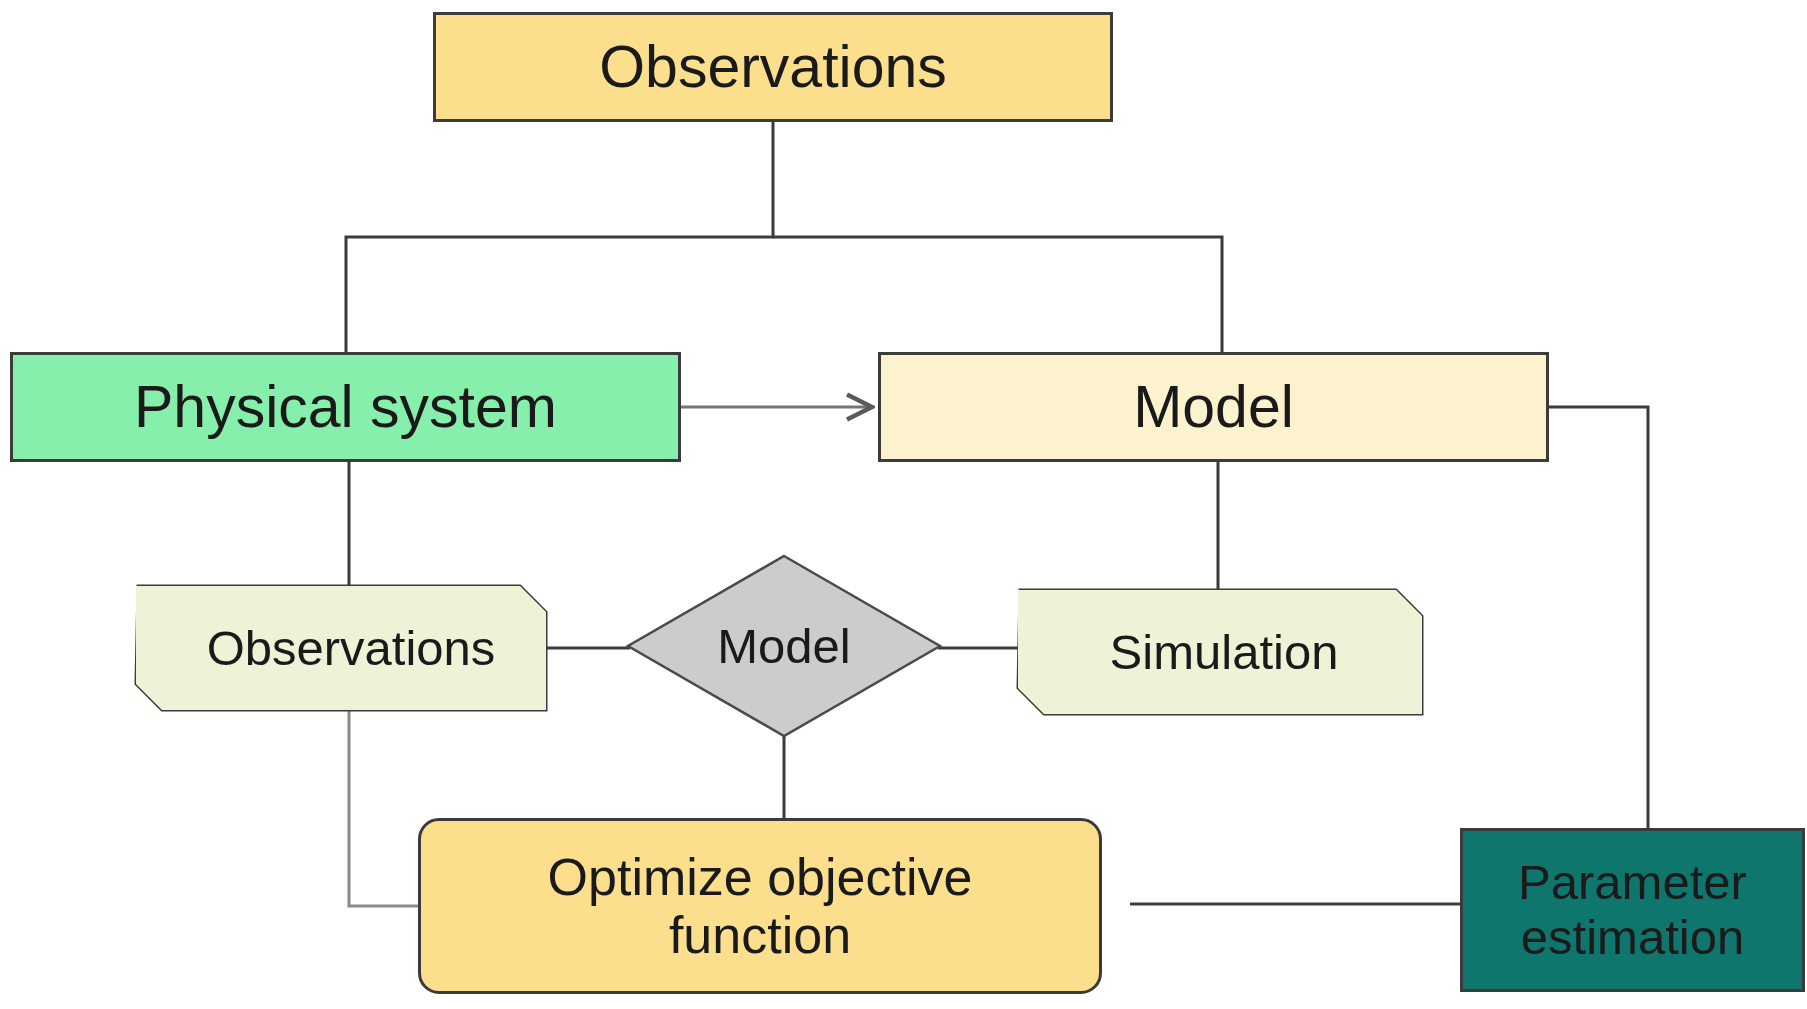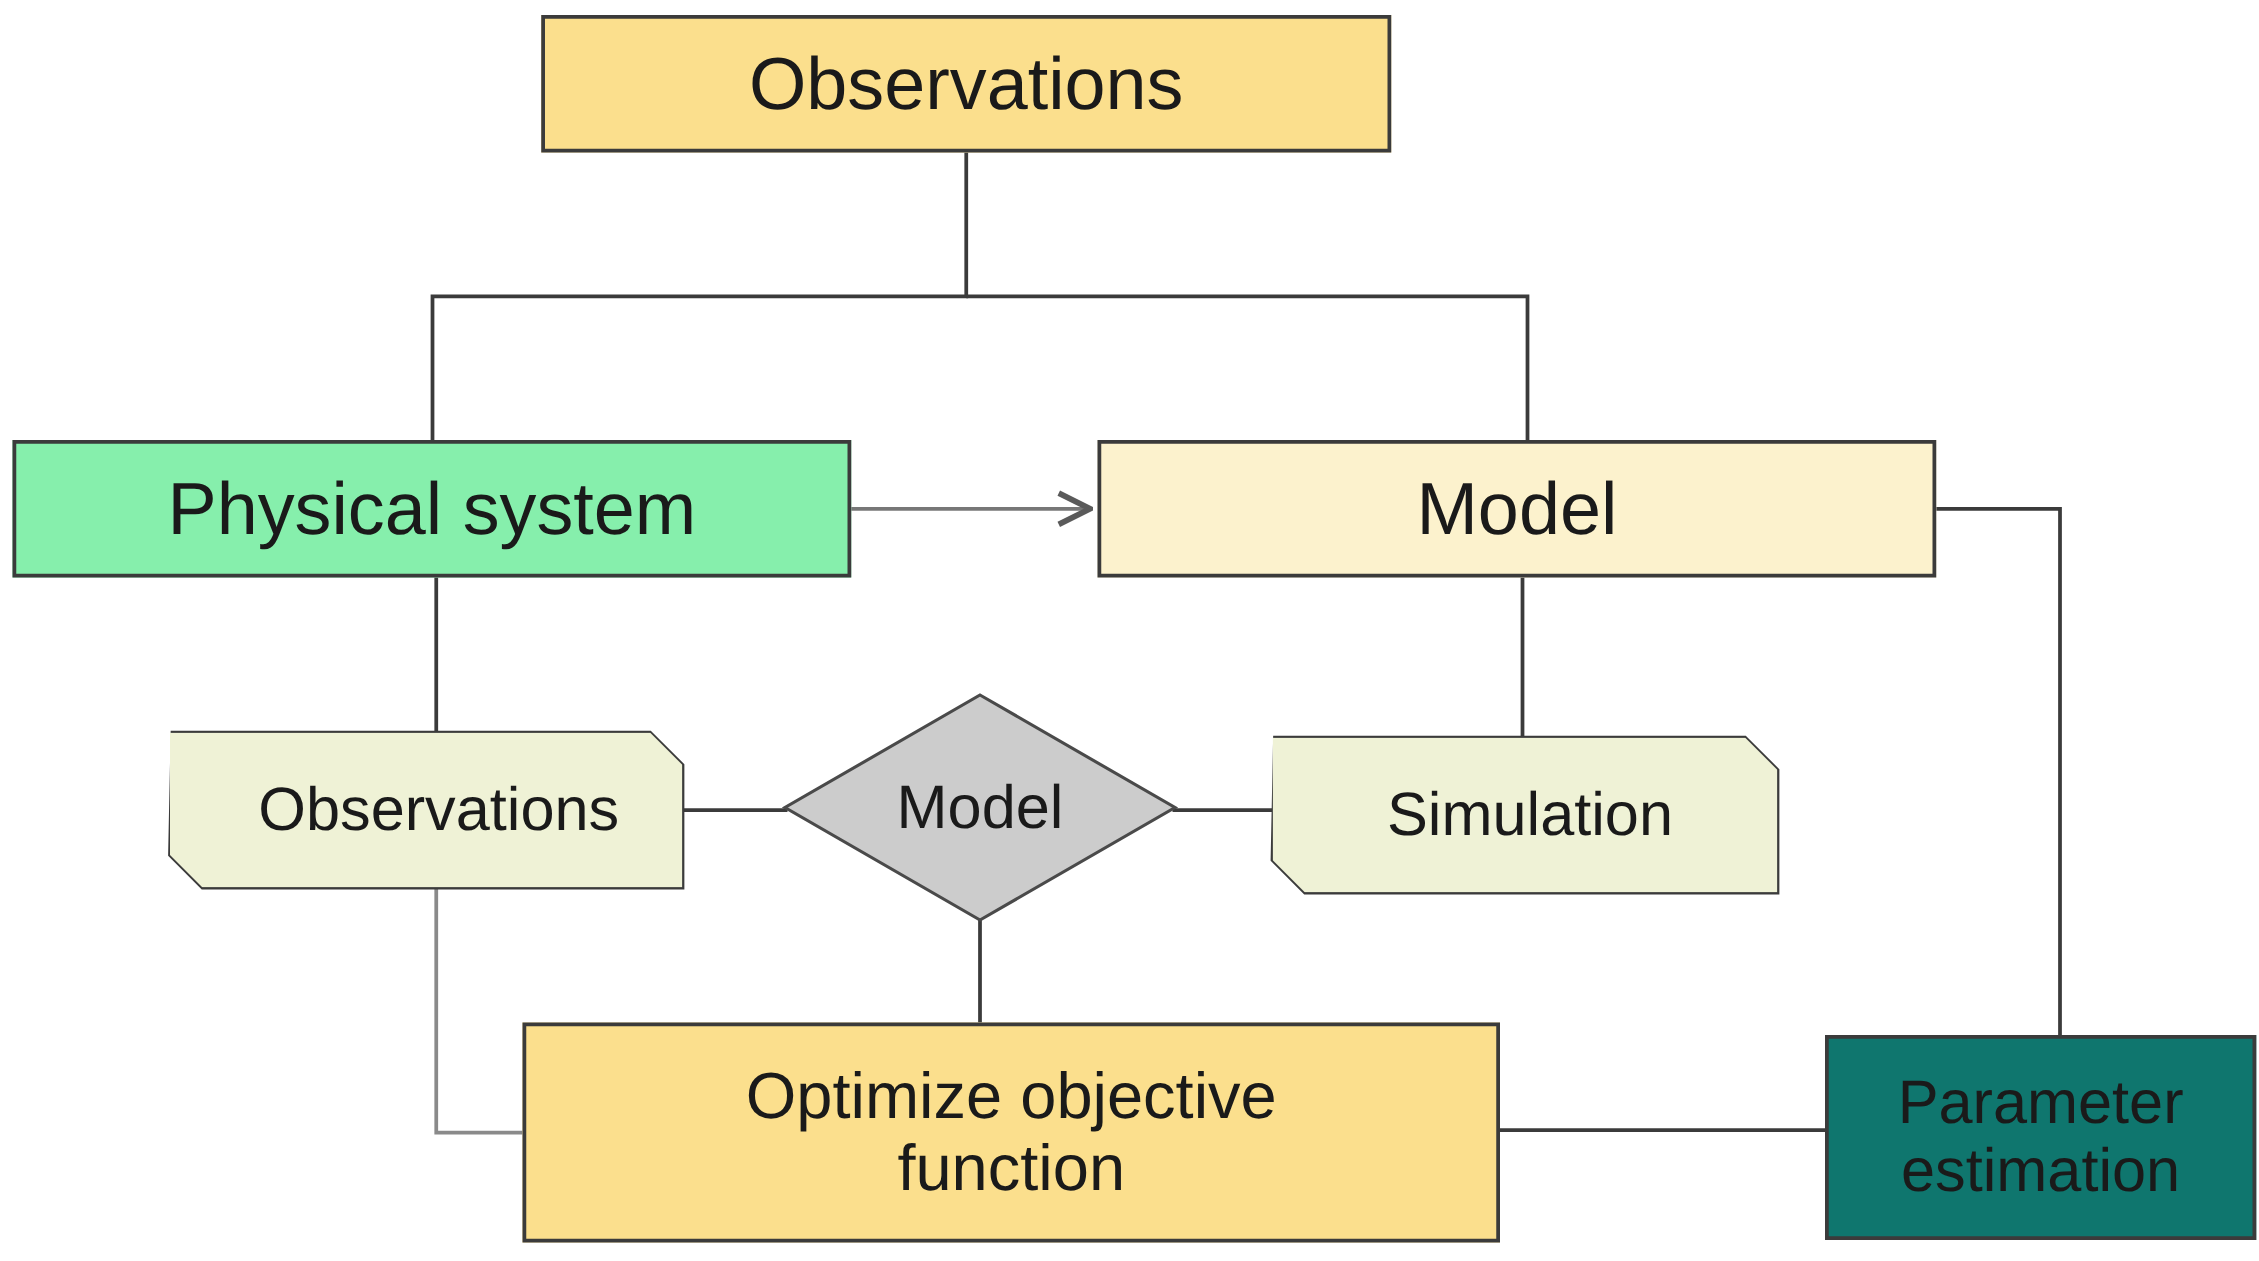--- a/index.html
+++ b/index.html
@@ -82,23 +82,24 @@
     left: 628px; top: 556px; width: 312px; height: 180px;
     font-size: 49px;
     background: transparent;
     border: none;
   }
   #node-error .err-text {
     position: relative;
     z-index: 2;
   }
   #node-optimize {
-    left: 418px; top: 818px; width: 782px; height: 176px;
+    left: 418px; top: 818px; width: 684px; height: 176px;
     background: #fbdf8d;
     font-size: 52px;
+    border-radius: 21px;
   }
   #node-parameter-estimation {
     left: 1460px; top: 828px; width: 345px; height: 164px;
     background: #0f766e;
     font-size: 49px;
   }
 </style>
 </head>
 <body>
 

